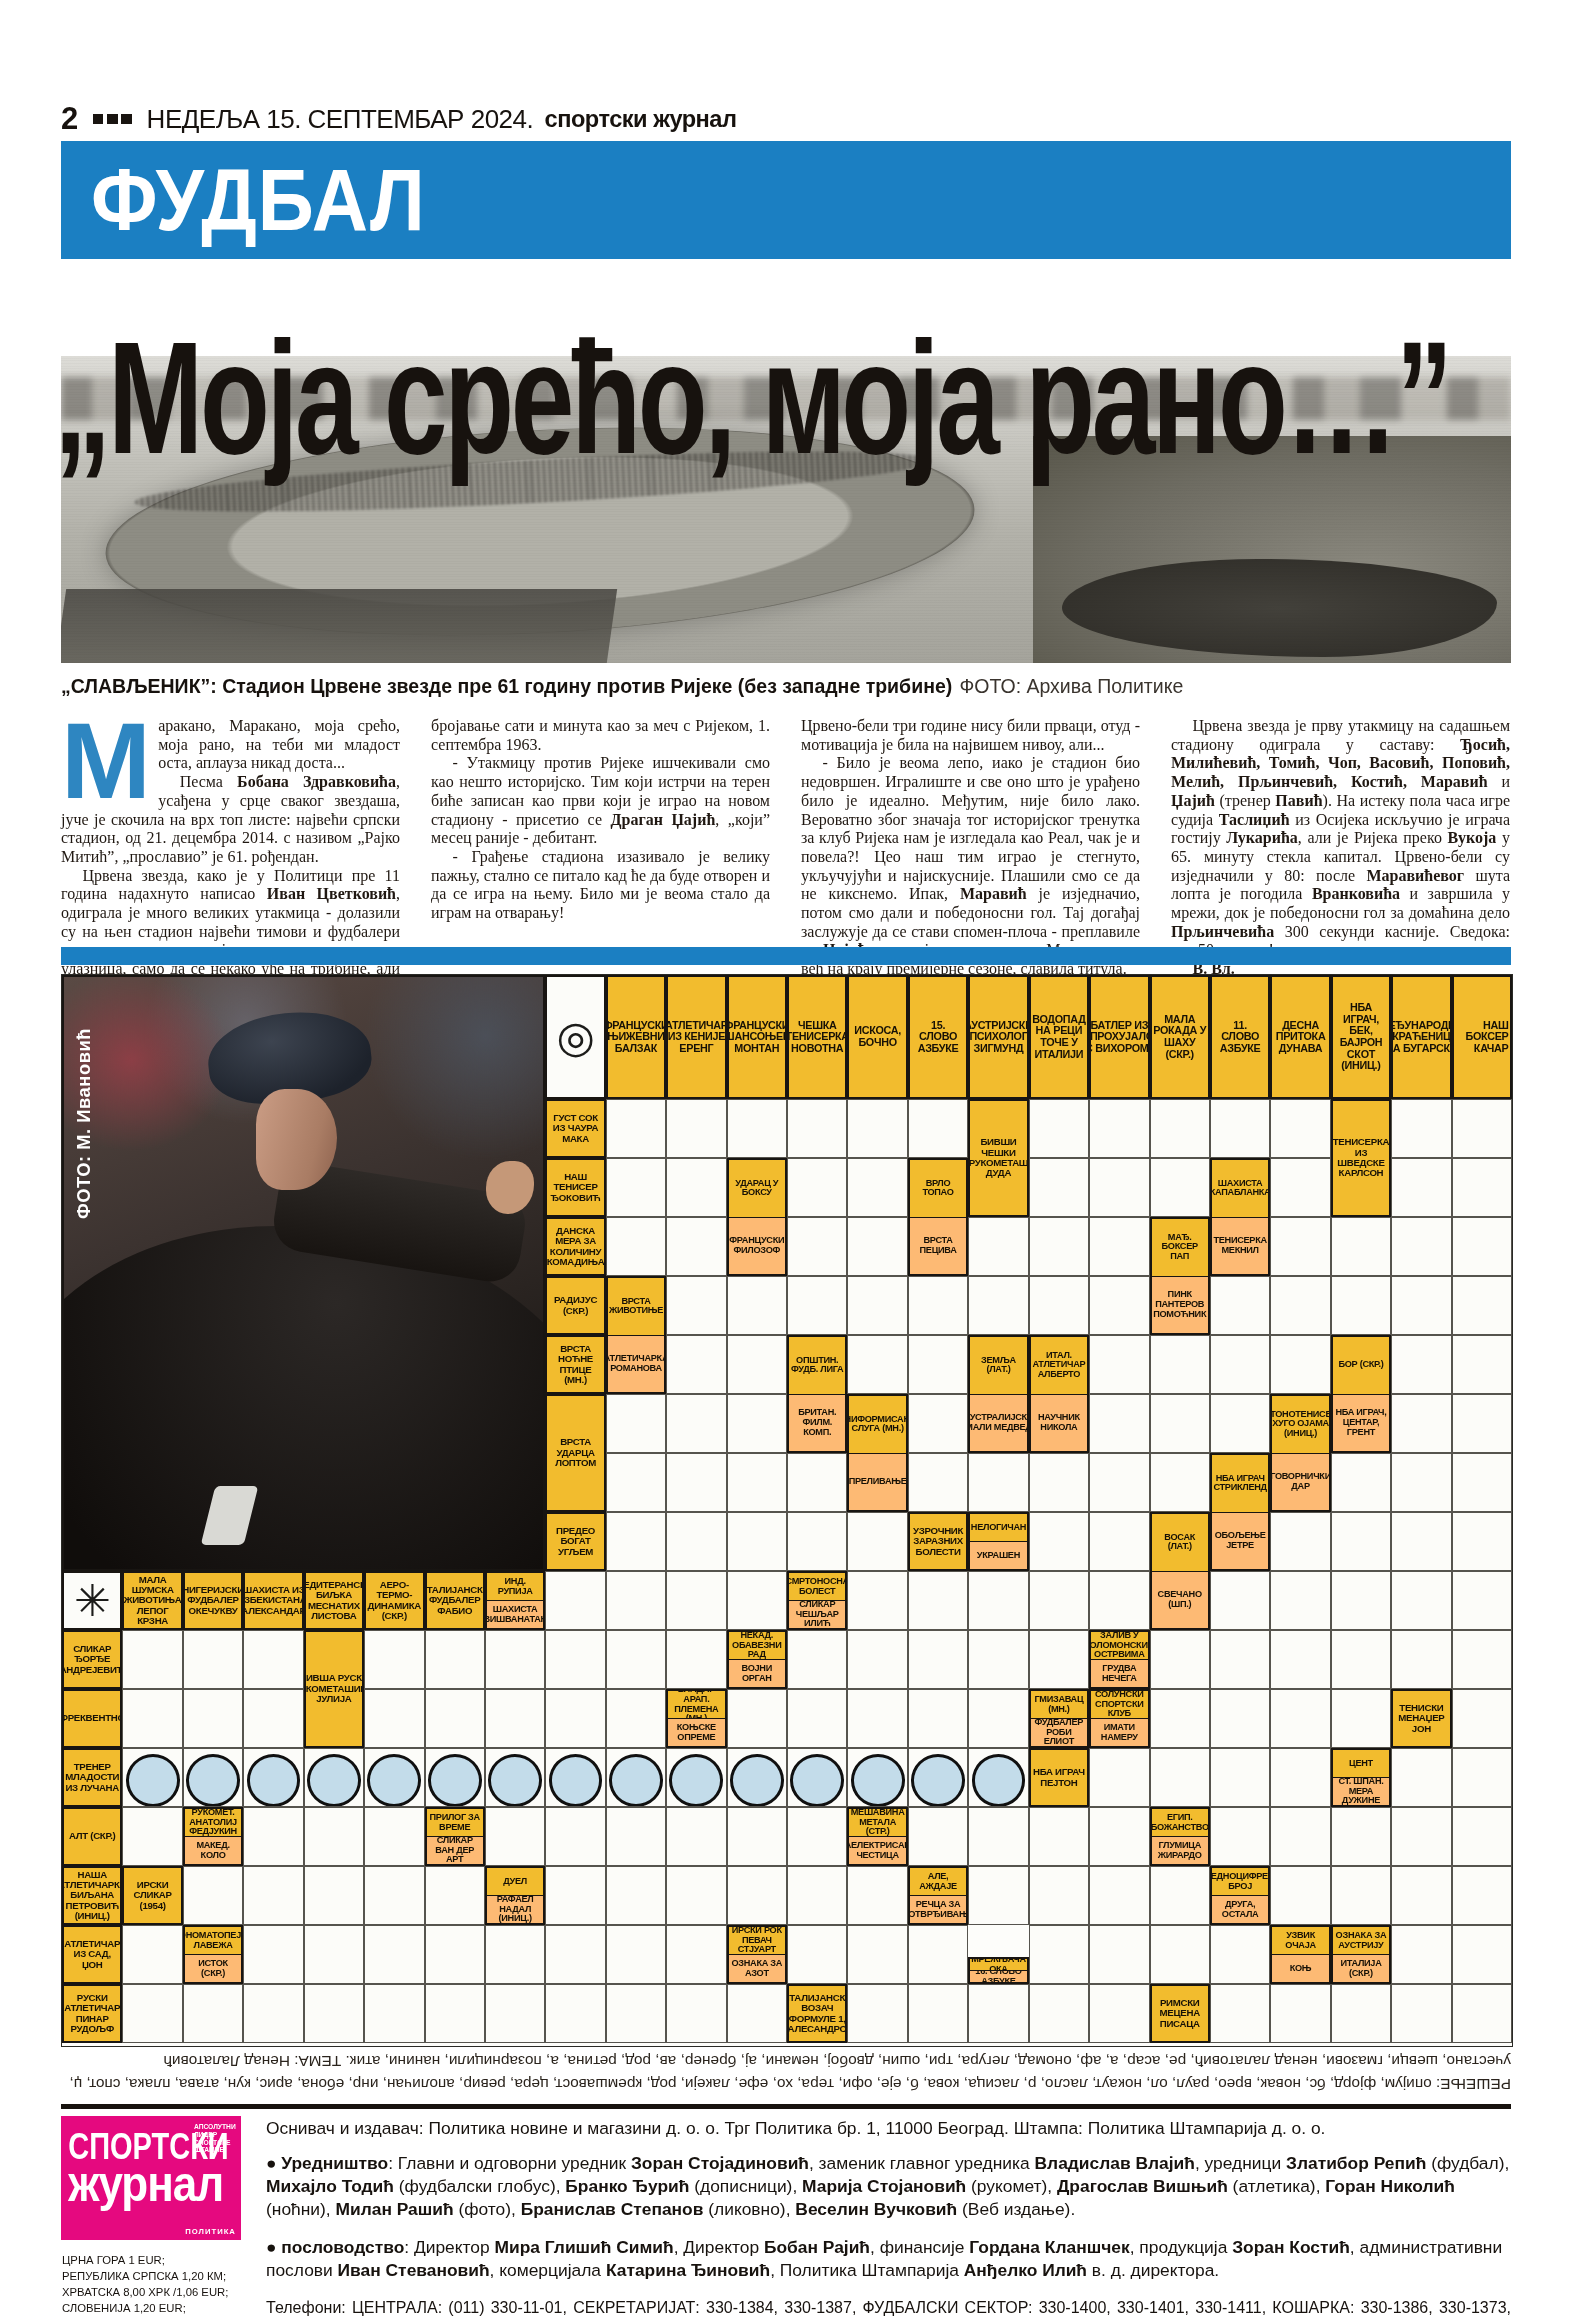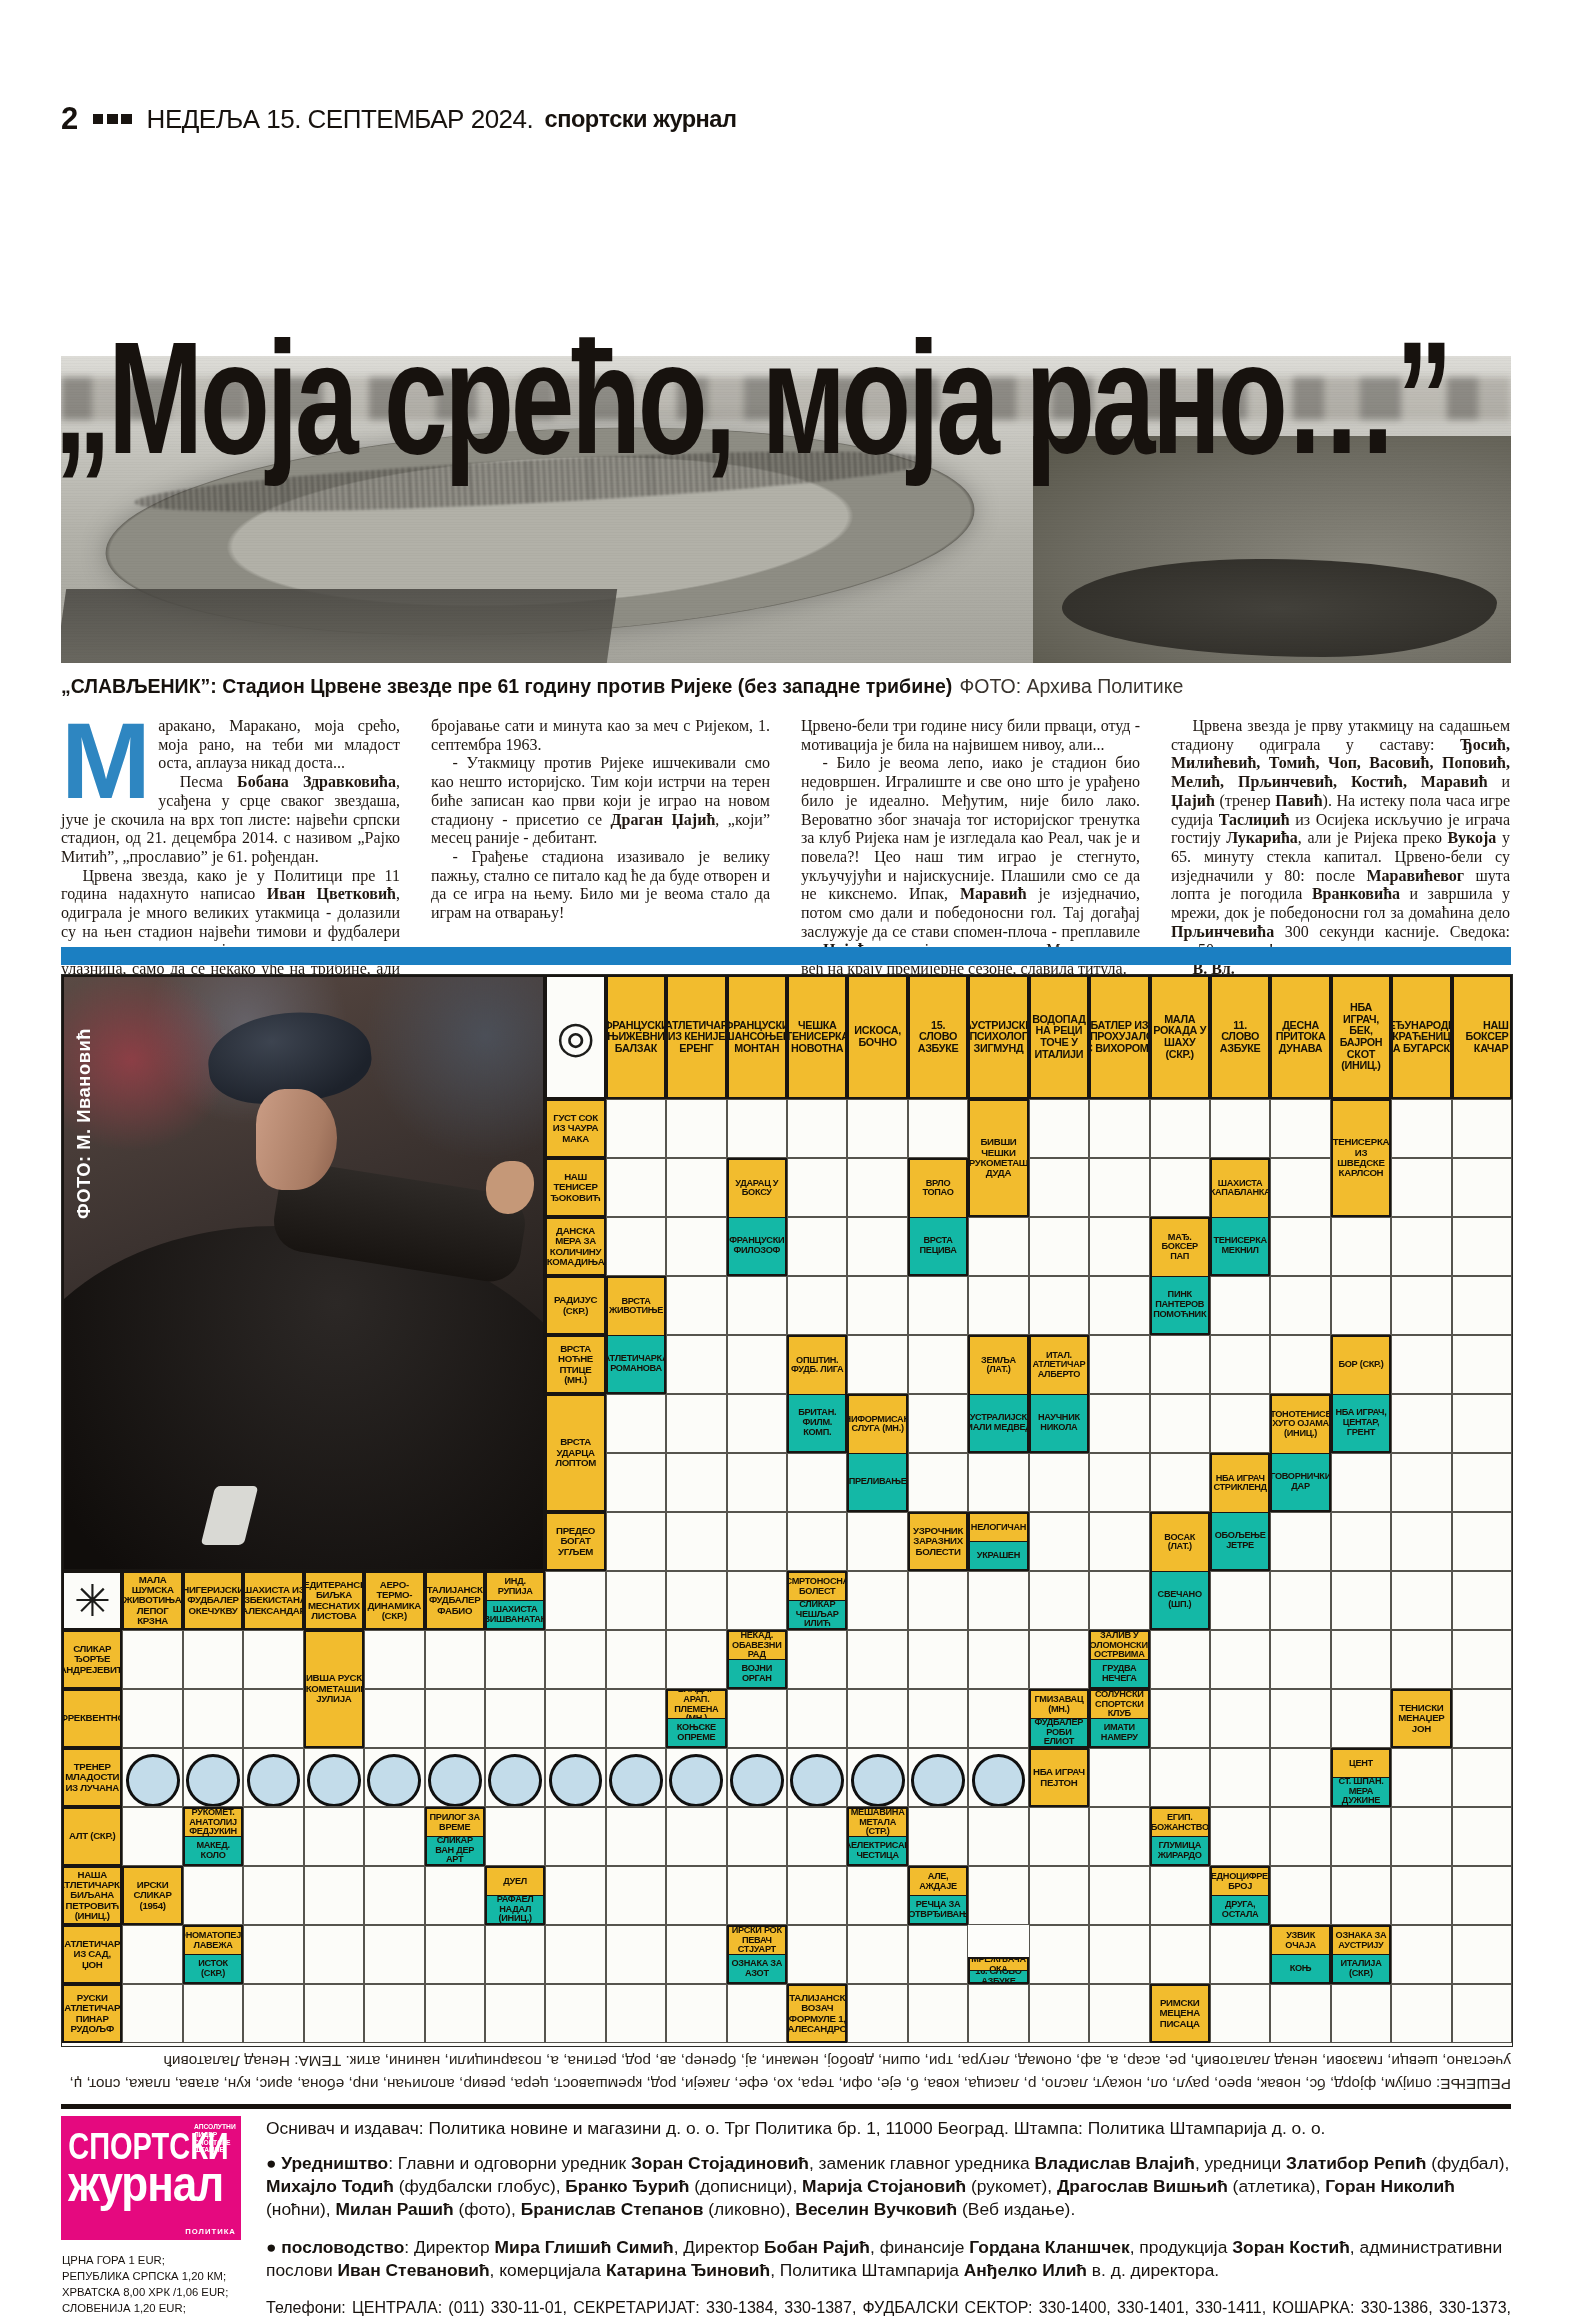--- a/index.html
+++ b/index.html
@@ -68,21 +68,21 @@
   .crossword{left:61px;top:974px;width:1450px;height:1071px;display:grid;background:#fdfdfa;border:1.5px solid #2a2a26;}
   .cell{background:#fcfcf9;border:0.8px solid #56544e;overflow:hidden;}
   .cell.clue,.cell.sym{background:#f2bc2e;border:2px solid #181512;display:flex;align-items:center;justify-content:center;
       text-align:center;font-weight:bold;font-size:9.7px;line-height:1.07;letter-spacing:-0.3px;padding:2.6px 1.5px;
       text-transform:uppercase;color:#171106;overflow-wrap:break-word;}
   .cell.tall{font-size:10.8px;}
   .cell.clue2{border:2px solid #181512;display:flex;flex-direction:column;padding:0;}
   .cell.clue2 .half{flex:1;display:flex;align-items:center;justify-content:center;text-align:center;
       font-weight:bold;font-size:9.2px;line-height:1.05;letter-spacing:-0.3px;padding:2px 1.5px;text-transform:uppercase;color:#171106;overflow:hidden;overflow-wrap:break-word;}
   .cell.clue2 .top{background:#f2bc2e;border-bottom:1.5px solid #181512;}
-  .cell.clue2 .bot{background:#14b8a6;}
+  .cell.clue2 .bot{background:#fdba74;}
   .cell.sym{font-weight:normal;font-size:44px;background:#fcfcf9;color:#1c1c1a;}
   .circ{width:82%;height:82%;margin:9% auto;border:3.1px solid #101010;border-radius:50%;background:#c3dcea;}
 
   
   .cw-photo{position:relative;border:2px solid #181512;overflow:hidden;background:#1a1513;}
   .ph-bg{position:absolute;inset:0;background:
       radial-gradient(ellipse 30% 22% at 14% 14%,rgba(155,62,72,.8),transparent 70%),
       radial-gradient(ellipse 30% 24% at 38% 8%,rgba(120,125,140,.55),transparent 70%),
       radial-gradient(ellipse 36% 30% at 88% 10%,rgba(78,88,102,.7),transparent 70%),
       linear-gradient(160deg,#5a4a44 0%,#3c3330 38%,#241f1c 70%,#14100e 100%);}
@@ -126,20 +126,23 @@
     <span class="pagenum">2</span>
     <span class="sqs">
         <span class="sq"></span>
         <span class="sq"></span>
         <span class="sq"></span>
       </span>
     <span class="dateline">НЕДЕЉА 15. СЕПТЕМБАР 2024.</span>
     <span class="brand">спортски журнал</span>
   </div>
 
+  <div class="abs section-band">
+    <span>ФУДБАЛ</span>
+  </div>
 
 
   <div class="abs headline">„Моја срећо, моја рано…”</div>
 
   <div class="abs stadium">
     <div class="sky"></div>
     <div class="skyline"></div>
     <div class="bowl"></div>
     <div class="crowd"></div>
     <div class="standdark"></div>

